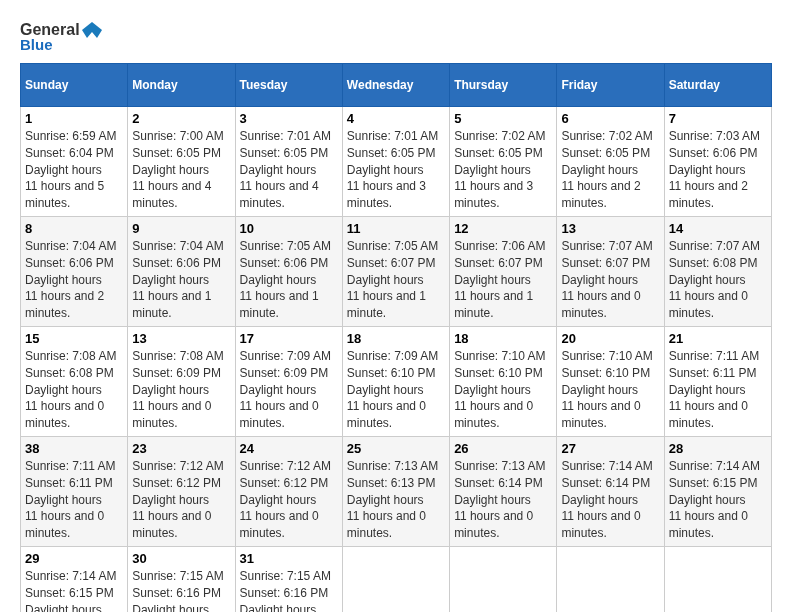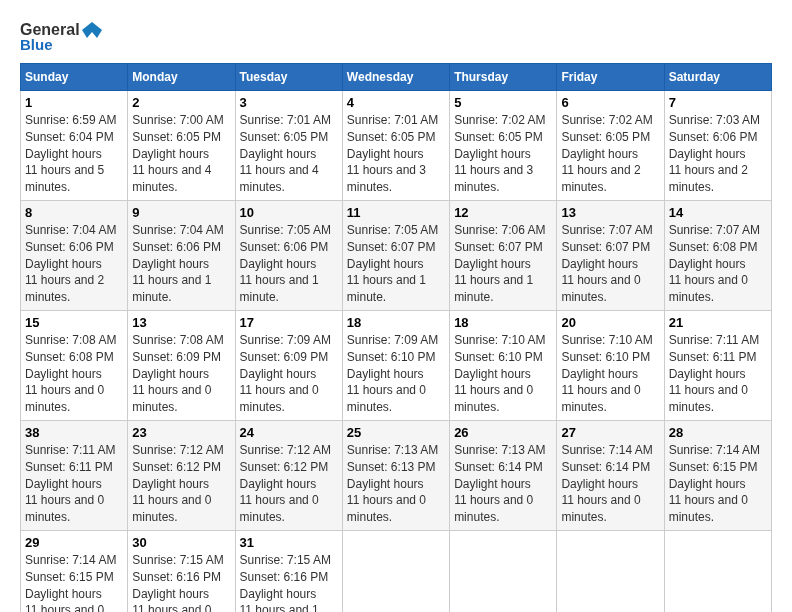--- a/index.html
+++ b/index.html
@@ -35,21 +35,21 @@
       font-weight: normal;
     }
     table {
       width: 100%;
       border-collapse: collapse;
       font-size: 10.5px;
     }
     thead tr th {
       background-color: #2a6ebb;
       color: #fff;
-      padding: 6px 4px;
+      padding: 14px 4px;
       text-align: left;
       font-size: 12px;
       border: 1px solid #1a5eab;
     }
     tbody tr td {
       border: 1px solid #ccc;
       padding: 4px;
       vertical-align: top;
       background: #fff;
       width: 14.28%;

